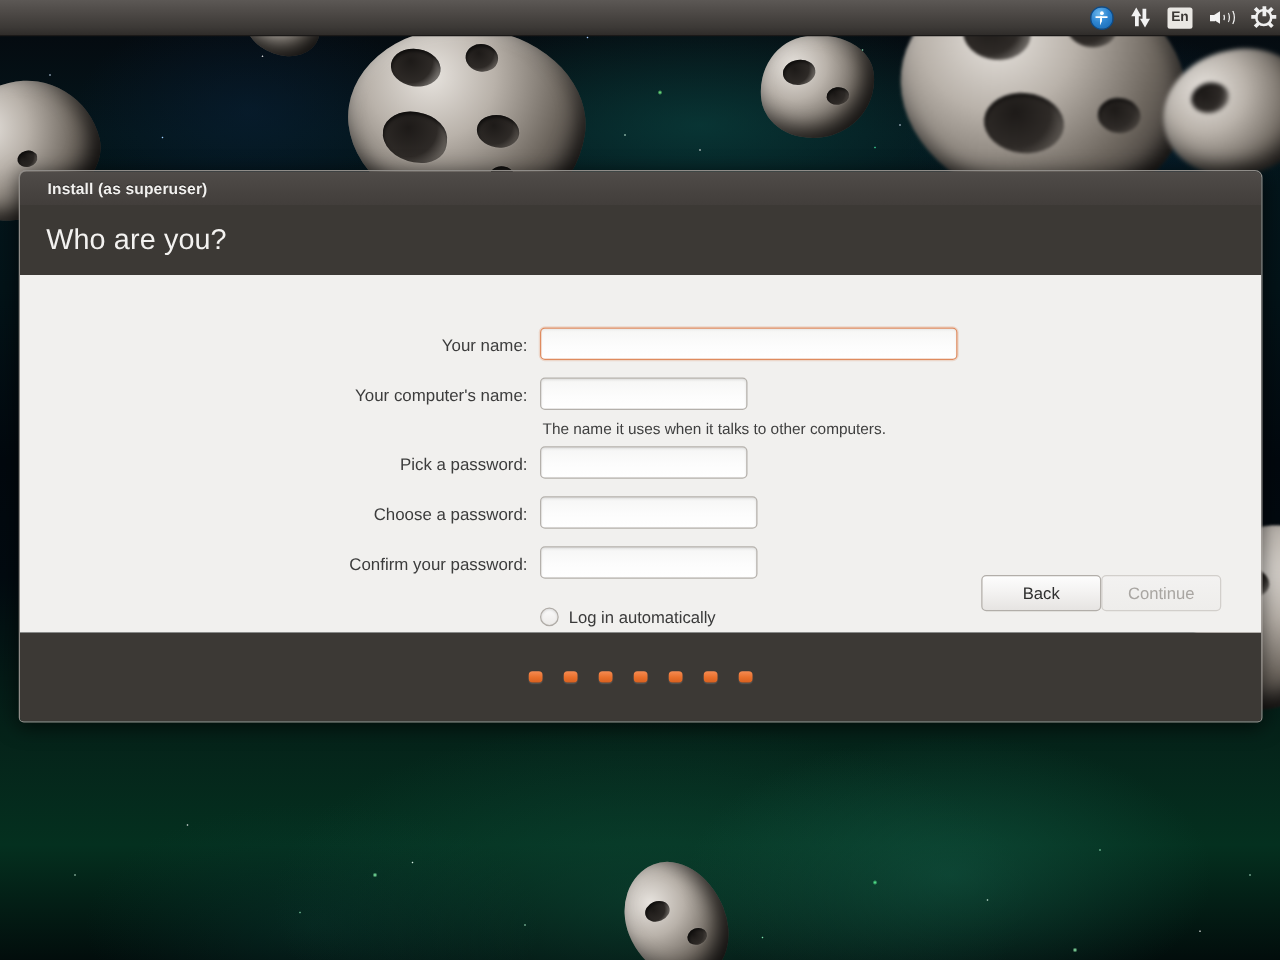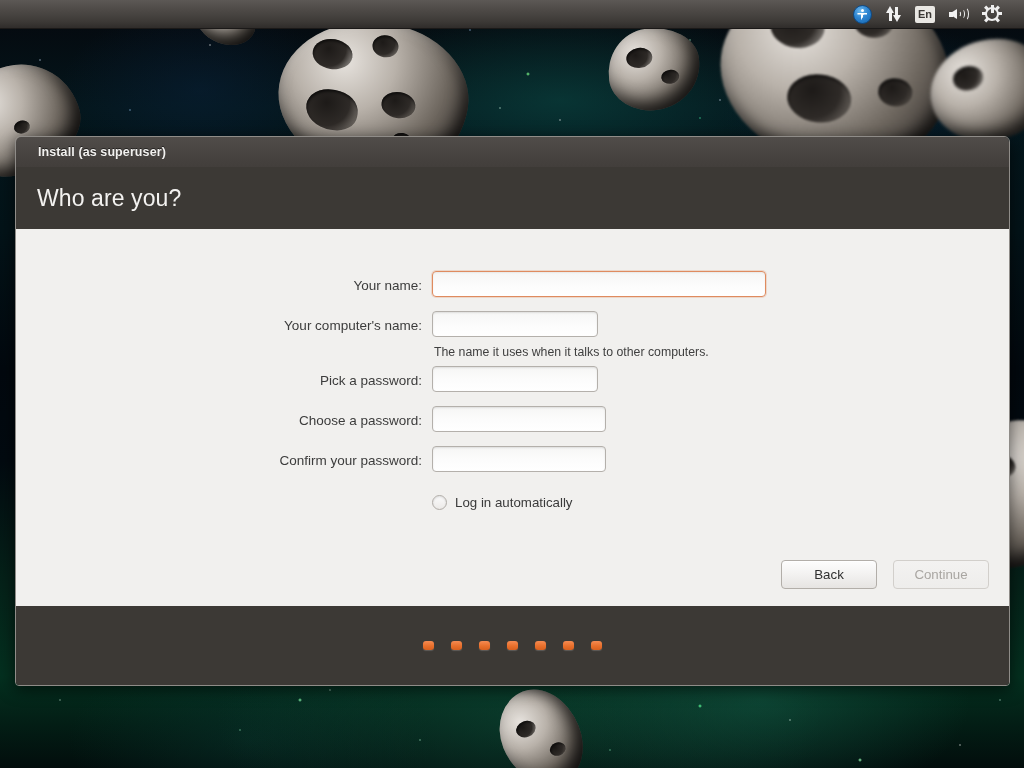--- a/index.html
+++ b/index.html
@@ -89,21 +89,21 @@
     box-shadow: inset 1px 2px 3px rgba(0,0,0,0.65), 0 0 2px rgba(255,255,255,0.12);
   }
 
   
   #top-panel {
     position: absolute; top: 0; left: 0;
     width: 1024px; height: 29px;
     background: linear-gradient(180deg, #5c5855 0%, #4b4744 42%, #3c3936 78%, #2f2c2a 100%);
     border-bottom: 1px solid #1b1918;
     display: flex; align-items: center; justify-content: flex-end;
-    padding-right: 23px;
+    padding-right: 4px;
     z-index: 20;
   }
   .tray { display: flex; align-items: center; gap: 14px; }
   .tray-item { display: flex; align-items: center; justify-content: center; cursor: default; }
 
   .a11y-icon {
     width: 19px; height: 19px; border-radius: 50%;
     background: radial-gradient(circle at 38% 28%, #6db8ec 0%, #2f86d2 45%, #1464ad 100%);
     border: 1px solid #0d4b88;
     position: relative;
@@ -172,21 +172,21 @@
     position: absolute; left: 7.5px; top: 0px; width: 3px; height: 8px; background: #efefef;
   }
   .gear-icon .tooth {
     position: absolute; width: 3px; height: 4px; background: #efefef;
   }
 
   
   #installer {
     position: absolute;
     left: 15px; top: 136px;
-    width: 995px; height: 550px;
+    width: 995px; height: 442px;
     border-radius: 6px 6px 4px 4px;
     box-shadow: 0 3px 16px rgba(0,0,0,0.62);
     overflow: hidden;
     display: flex; flex-direction: column;
     border: 1px solid #8f8c88;
     z-index: 10;
   }
 
   .titlebar {
     height: 30px;
@@ -289,22 +289,22 @@
   .checkbox {
     width: 15px; height: 15px; border-radius: 3px;
     background: linear-gradient(180deg, #fbfbfb, #ececea);
     border: 1px solid #b0aca7;
     box-shadow: inset 0 1px 2px rgba(0,0,0,0.12);
     flex: none;
   }
 
   .buttons {
     position: absolute;
-    right: 20px; bottom: 17px;
-    display: flex; gap: 16px;
+    right: 32px; bottom: 17px;
+    display: flex; 
   }
   .btn {
     min-width: 96px; height: 29px;
     border-radius: 4px;
     font-family: "Liberation Sans", sans-serif;
     font-size: 13.3px;
     padding: 0 16px;
     cursor: default;
   }
   .btn-back {

